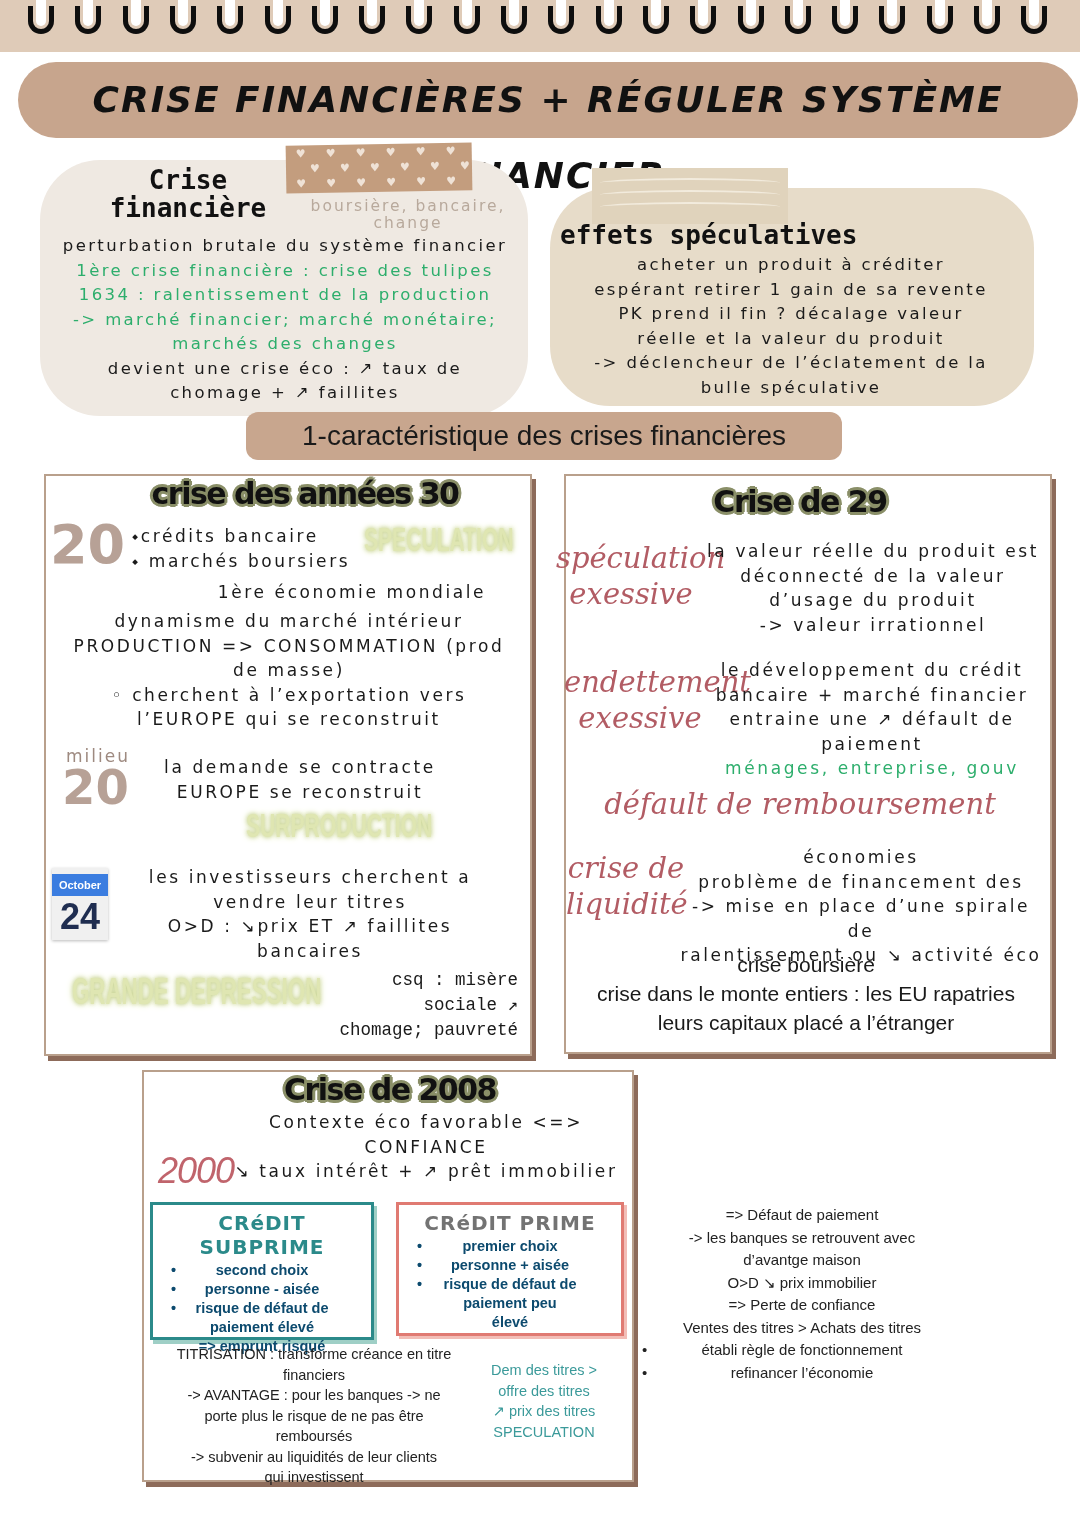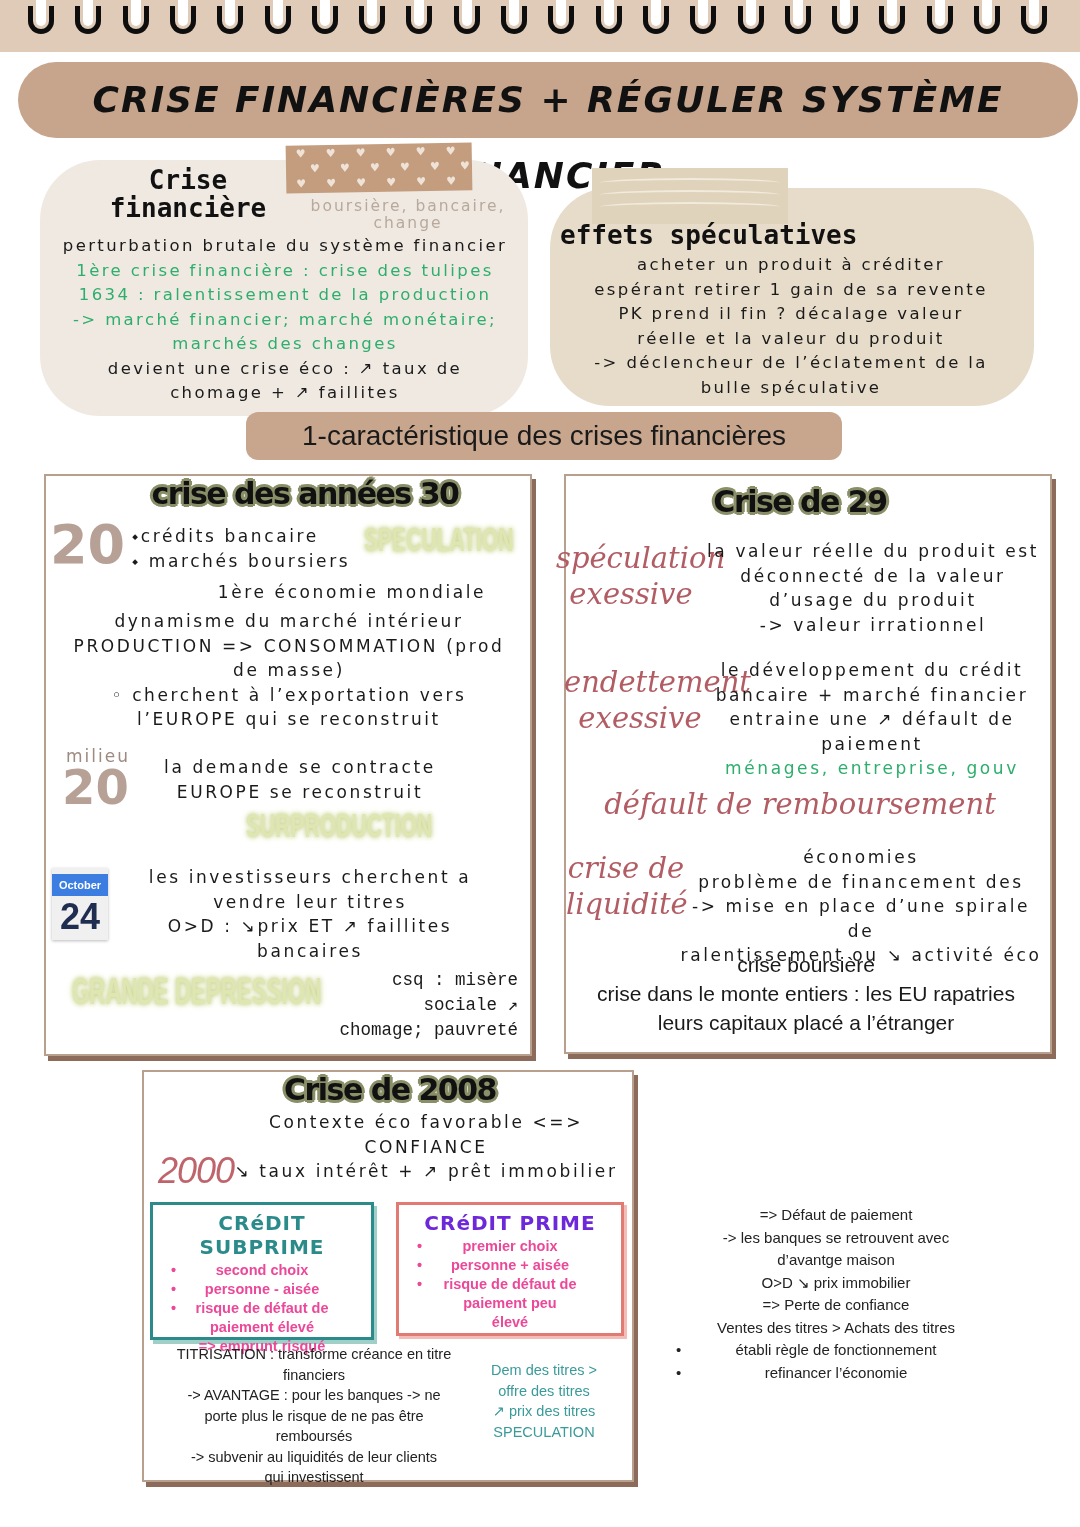--- a/index.html
+++ b/index.html
@@ -62,21 +62,21 @@
 
   .cal { left:52px; top:868px; width:56px; height:72px; background:#f0f0f0; box-shadow:0 1px 3px #bbb; }
   .cal-top { position:absolute; left:0; top:6px; width:56px; height:22px; background:#3b7de0; color:#fff; font-size:11px; text-align:center; line-height:22px; font-weight:bold; font-family:"Liberation Sans", sans-serif; }
   .cal-num { position:absolute; left:0; top:28px; width:56px; text-align:center; font-size:36px; line-height:42px; color:#1f2d50; font-weight:bold; font-family:"Liberation Sans", sans-serif; }
 
   .credit-box { background:#fff; border:3px solid; border-radius:0; }
   .cb1 { left:150px; top:1202px; width:218px; height:132px; border-color:#2b8a8a; box-shadow:3px 4px 0 #9fcfc6; }
   .cb2 { left:396px; top:1202px; width:222px; height:128px; border-color:#e07a72; box-shadow:3px 3px 0 #f2bdb6; }
   .cb-title { text-align:center; font-weight:bold; font-size:20px; letter-spacing:1px; padding-top:6px; font-family:"DejaVu Sans", sans-serif; }
   .cb-list { margin:2px 0 0 0; padding:0; list-style:none; }
-  .cb-list li { position:relative; text-align:center; font-weight:bold; font-size:14.5px; line-height:19px; color:#ec4899; font-family:"Liberation Sans", sans-serif; }
+  .cb-list li { position:relative; text-align:center; font-weight:bold; font-size:14.5px; line-height:19px; color:#0c4a6e; font-family:"Liberation Sans", sans-serif; }
   .cb-list li.b::before { content:"•"; position:absolute; left:18px; }
   .small { font-family:"Liberation Sans", sans-serif; font-size:14.5px; line-height:20.5px; text-align:center; color:#222; }
   .teal { color:#3b9a9a; }
 </style>
 </head>
 <body>
 
 <div class="abs binding" id="binding">
     <div class="ring" style="left: 26px;">
       <div class="loop"></div>
@@ -325,21 +325,21 @@
   <div class="cb-title" style="color:#2b8a8a;">CRéDIT SUBPRIME</div>
   <ul class="cb-list">
     <li class="b">second choix</li>
     <li class="b">personne - aisée</li>
     <li class="b">risque de défaut de</li>
     <li>paiement élevé</li>
     <li>=&gt; emprunt risqué</li>
   </ul>
 </div>
 <div class="abs credit-box cb2">
-  <div class="cb-title" style="color:#6d28d9;">CRéDIT PRIME</div>
+  <div class="cb-title" style="color:#737373;">CRéDIT PRIME</div>
   <ul class="cb-list">
     <li class="b">premier choix</li>
     <li class="b">personne + aisée</li>
     <li class="b">risque de défaut de</li>
     <li>paiement peu</li>
     <li>élevé</li>
   </ul>
 </div>
 
 <div class="abs small" style="left:152px;top:1344px;width:324px;">
@@ -351,21 +351,21 @@
   <div>-&gt; subvenir au liquidités de leur clients</div>
   <div>qui investissent</div>
 </div>
 <div class="abs small teal" style="left:476px;top:1360px;width:136px;">
   <div>Dem des titres &gt;</div>
   <div>offre des titres</div>
   <div>↗ prix des titres</div>
   <div>SPECULATION</div>
 </div>
 
-<div class="abs small" style="left:676px;top:1204px;width:320px;font-size:15px;line-height:22.5px;">
+<div class="abs small" style="left:642px;top:1204px;width:320px;font-size:15px;line-height:22.5px;">
   <div>=&gt; Défaut de paiement</div>
   <div>-&gt; les banques se retrouvent avec</div>
   <div>d’avantge maison</div>
   <div>O&gt;D  ↘ prix immobilier</div>
   <div>=&gt; Perte de confiance</div>
   <div>Ventes des titres &gt; Achats des titres</div>
   <div style="position:relative;"><span style="position:absolute;left:0;">•</span><span>établi règle de fonctionnement</span></div>
   <div style="position:relative;"><span style="position:absolute;left:0;">•</span><span>refinancer l’économie</span></div>
 </div>
 

